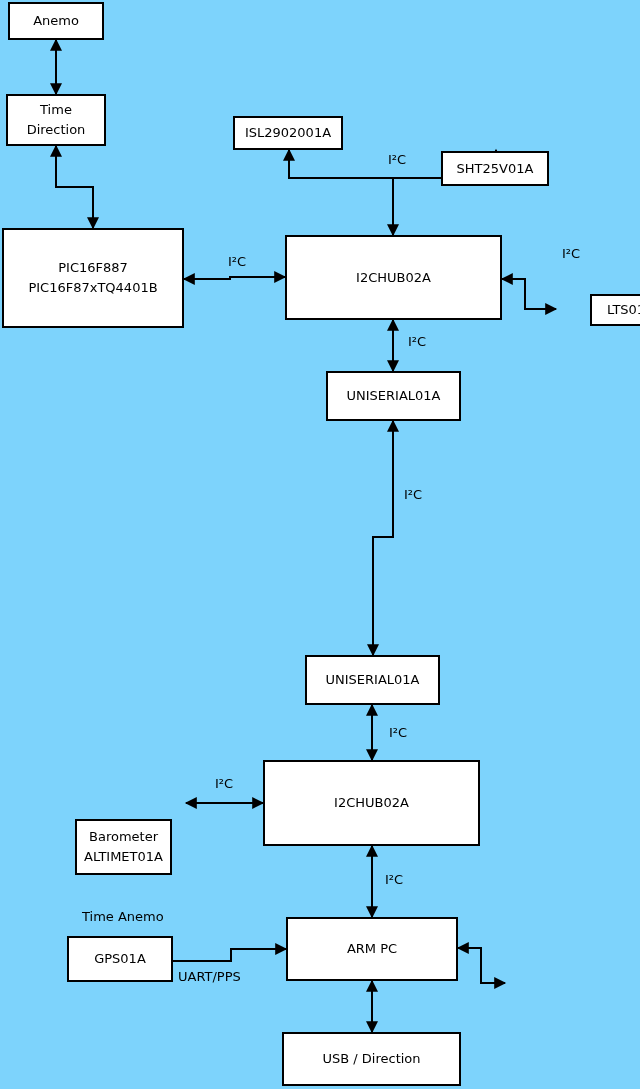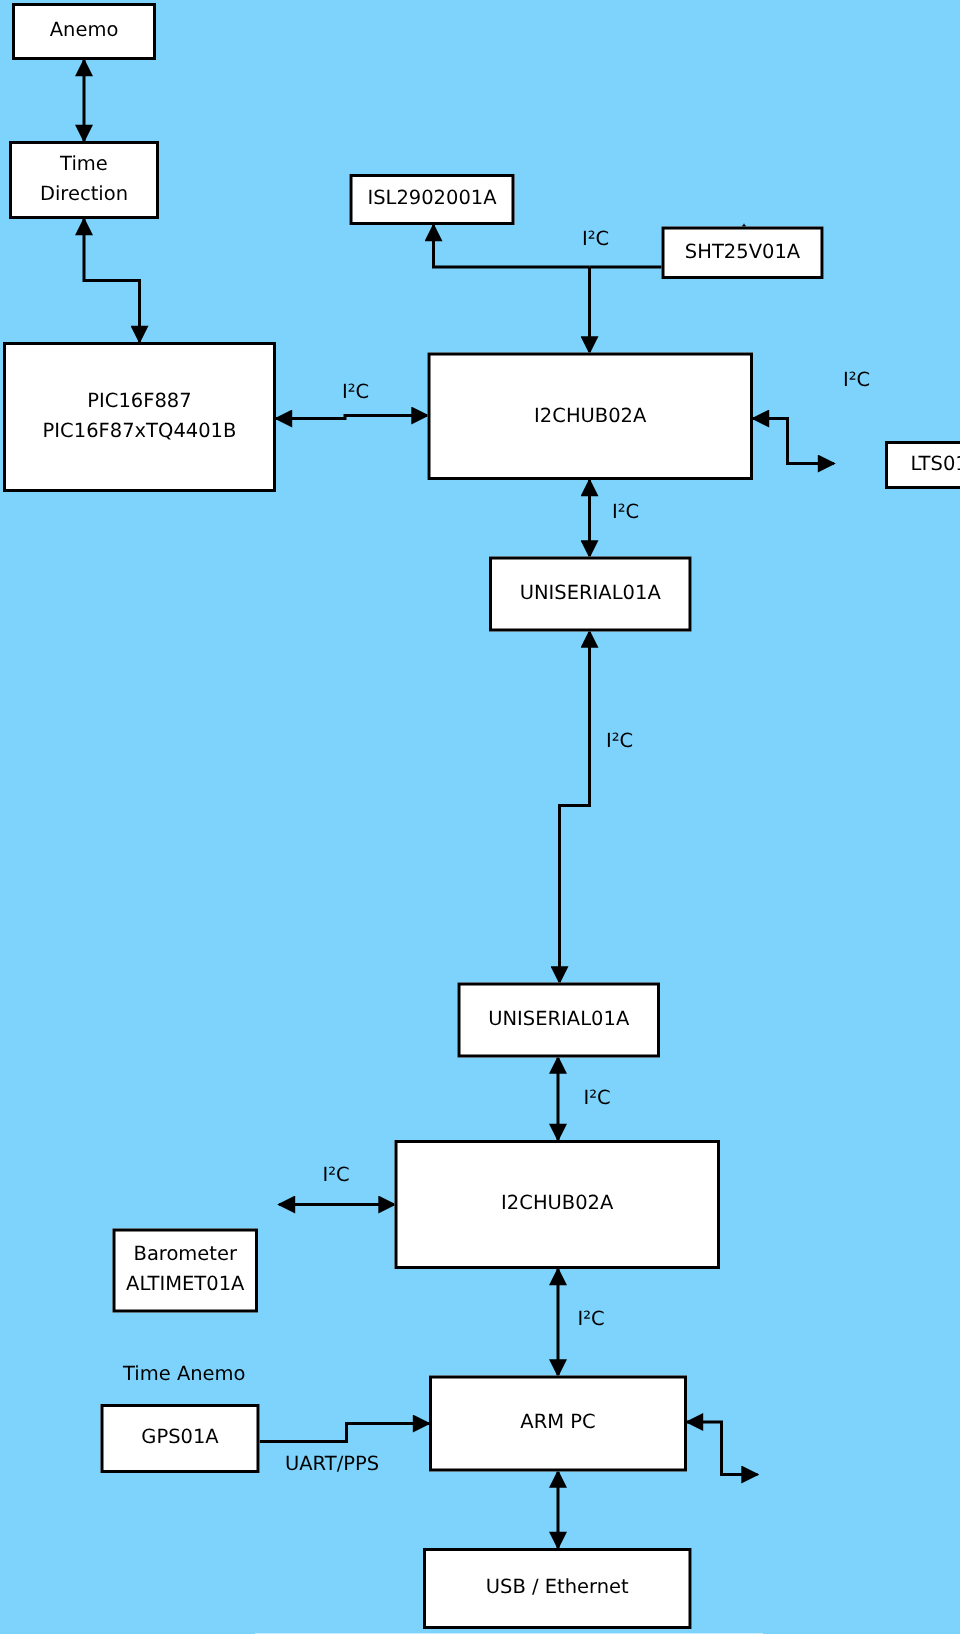--- a/index.html
+++ b/index.html
@@ -81,25 +81,25 @@
       <div class="node" style="left: 441px; top: 115px; width: 108px; height: 35px; margin-top: 36px;">SHT25V01A</div>
       <div class="node" style="left: 285px; top: 235px; width: 217px; height: 85px;">I2CHUB02A</div>
       <div class="node" style="left: 556px; top: 294px; width: 81px; height: 32px; margin-left: 34px;">LTS01A</div>
       <div class="node" style="left: 326px; top: 371px; width: 135px; height: 50px;">UNISERIAL01A</div>
       <div class="node" style="left: 305px; top: 655px; width: 135px; height: 50px;">UNISERIAL01A</div>
       <div class="node" style="left: 75px; top: 776px; width: 97px; height: 56px; margin-top: 43px;">Barometer
 ALTIMET01A</div>
       <div class="node" style="left: 263px; top: 760px; width: 217px; height: 86px;">I2CHUB02A</div>
       <div class="node" style="left: 286px; top: 917px; width: 172px; height: 64px;">ARM PC</div>
       <div class="node" style="left: 67px; top: 936px; width: 106px; height: 46px;">GPS01A</div>
-      <div class="node" style="left: 282px; top: 1032px; width: 179px; height: 54px;">USB / Ethernet</div>
+      <div class="node" style="left: 282px; top: 1032px; width: 179px; height: 54px;">USB / Direction</div>
       <div class="edge-label" style="left: 388px; top: 152px;">I²C</div>
       <div class="edge-label" style="left: 228px; top: 254px;">I²C</div>
       <div class="edge-label" style="left: 562px; top: 246px;">I²C</div>
       <div class="edge-label" style="left: 408px; top: 334px;">I²C</div>
       <div class="edge-label" style="left: 404px; top: 487px;">I²C</div>
       <div class="edge-label" style="left: 389px; top: 725px;">I²C</div>
       <div class="edge-label" style="left: 215px; top: 776px;">I²C</div>
       <div class="edge-label" style="left: 385px; top: 872px;">I²C</div>
       <div class="edge-label" style="left: 82px; top: 909px;">Time Anemo</div>
-      <div class="edge-label" style="left: 190px; top: 969px;">UART/PPS</div>
+      <div class="edge-label" style="left: 178px; top: 969px;">UART/PPS</div>
     </div>
 </div>
 
 </body></html>

